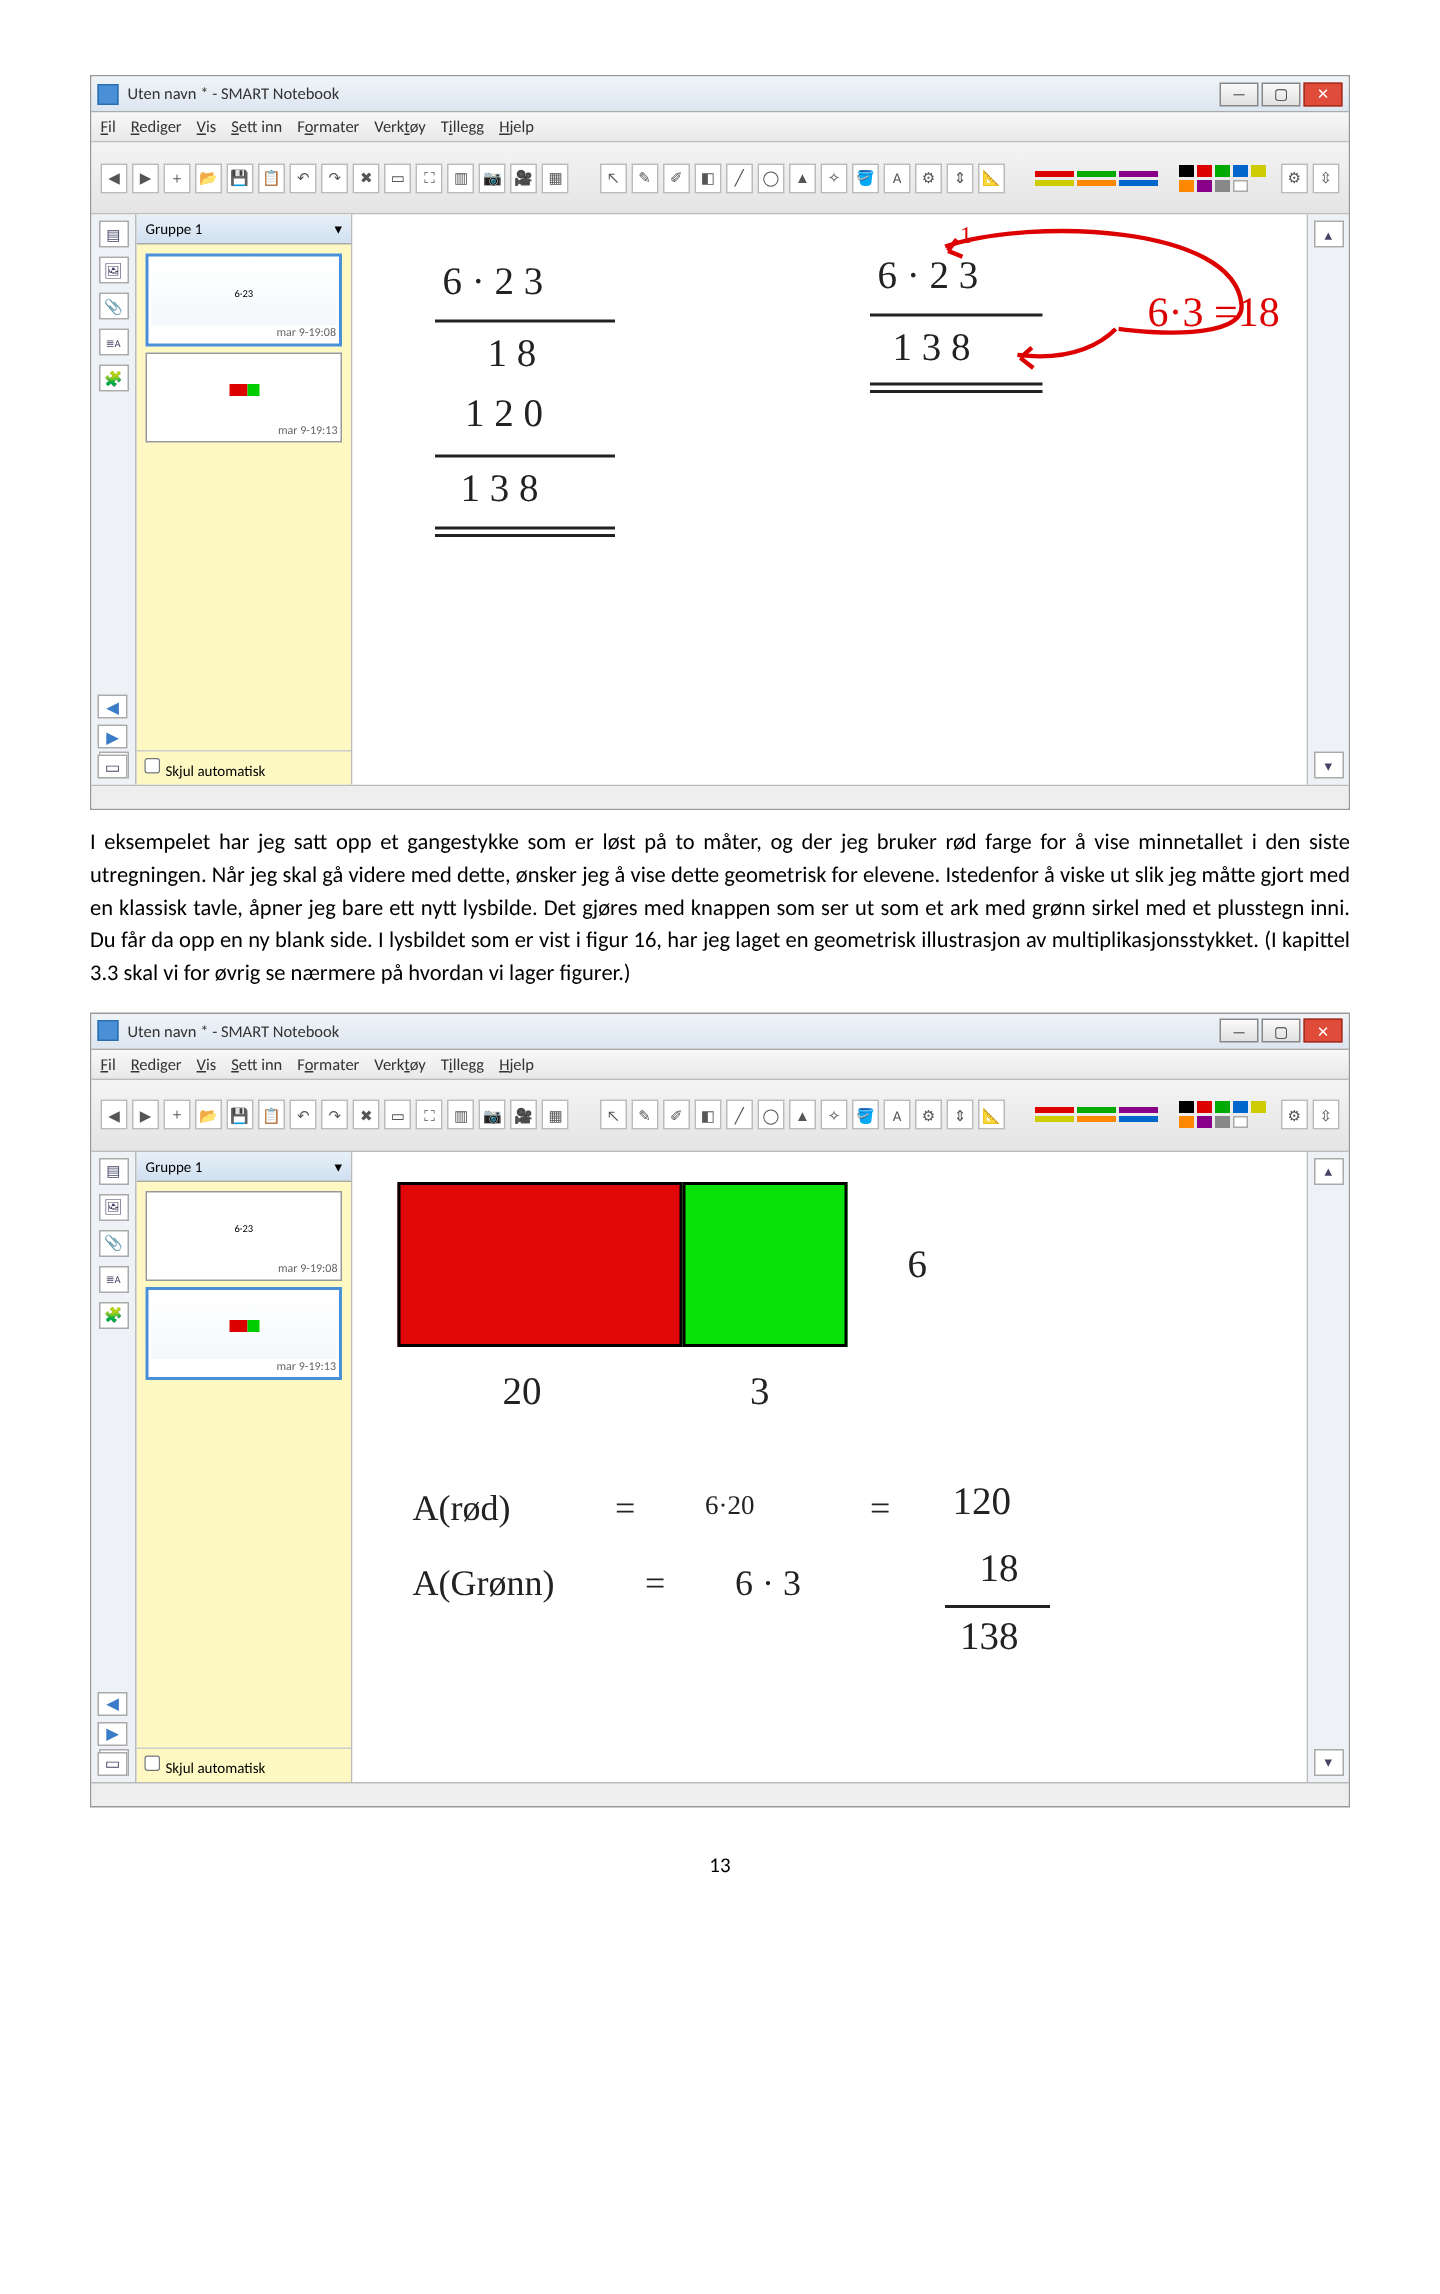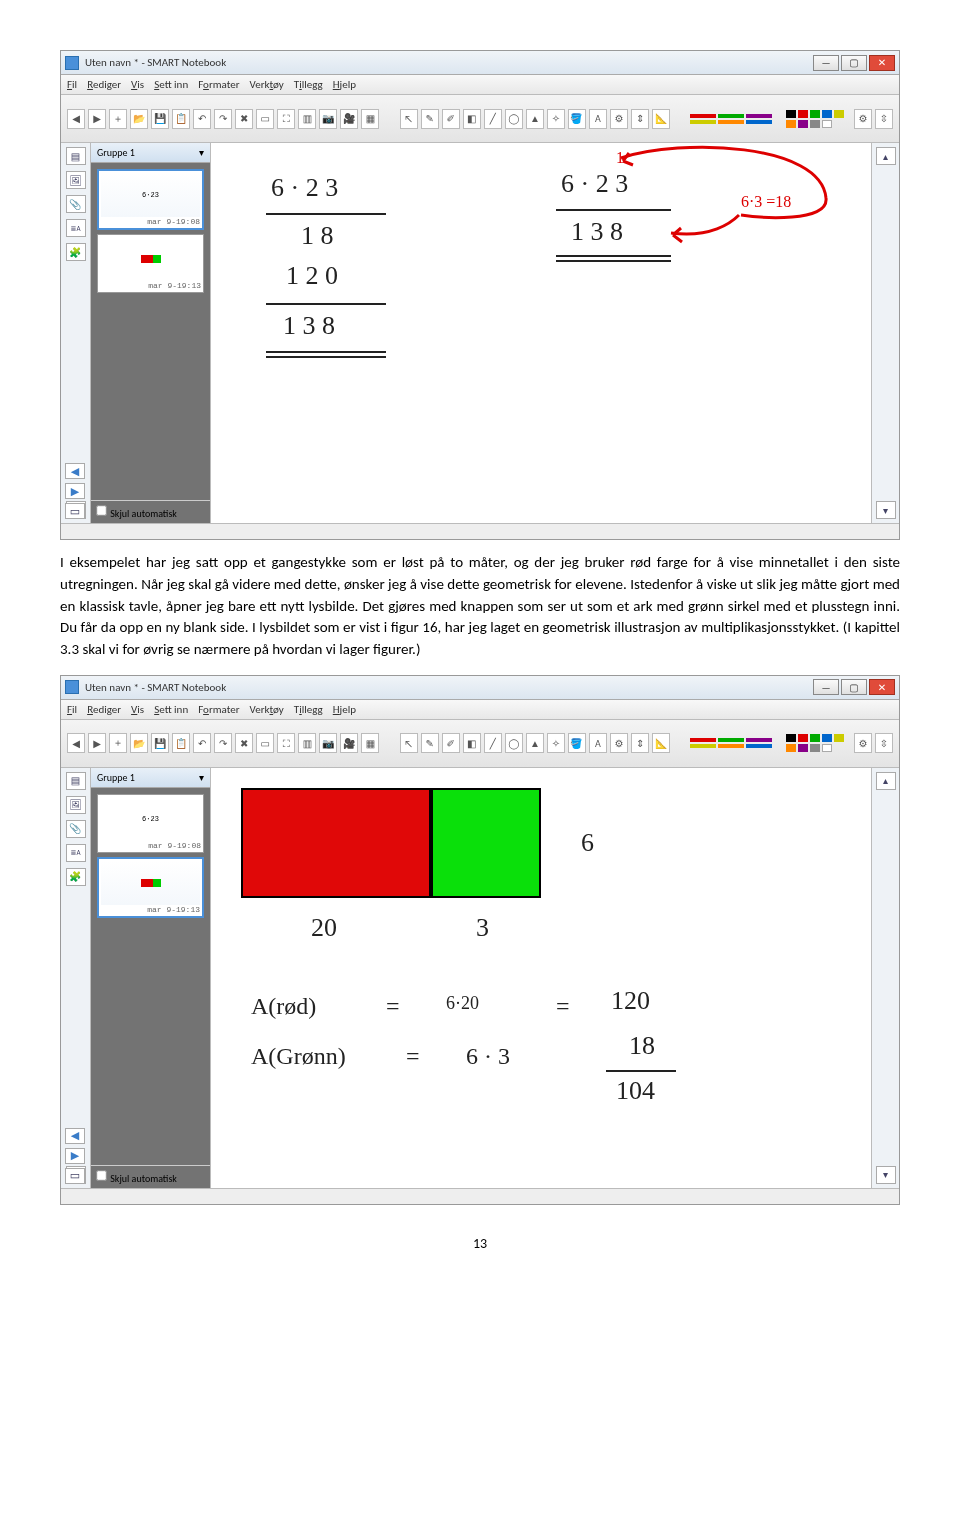--- a/index.html
+++ b/index.html
@@ -15,24 +15,24 @@
   .menubar { height: 20px; background: linear-gradient(#f8f8f8,#e8e8e8); border-bottom: 1px solid #bbb; display:flex; align-items:center; padding:0 6px; font-size: 11px; gap: 10px; }
   .menubar span { color:#333; }
   .menubar span u { text-decoration: underline; }
   .toolbar { height: 48px; background: linear-gradient(#f4f4f4,#e4e4e4); border-bottom: 1px solid #bbb; display:flex; align-items:center; padding:0 6px; gap:3px; }
   .tbtn { width: 20px; height: 20px; border: 1px solid #bbb; background:#fff; font-size:10px; display:flex; align-items:center; justify-content:center; color:#555;}
   .color-swatches { display:flex; gap:2px; flex-wrap:wrap; width:70px; }
   .color-swatches div { width:10px; height:8px; }
   .content { display:flex; height: 380px; }
   .leftbar { width: 30px; background:#eef2f6; border-right:1px solid #bbb; display:flex; flex-direction:column; gap:6px; padding:4px 0; align-items:center;}
   .leftbar .sbtn, .rightctrl .sbtn { width:20px; height:18px; border:1px solid #aaa; background:#fff; font-size:10px; display:flex; align-items:center; justify-content:center; color:#446;}
-  .sidebar { width: 120px; background:#737373; border-right:1px solid #bbb; display:flex; flex-direction:column; }
+  .sidebar { width: 144px; background:#fef9c3; border-right:1px solid #bbb; display:flex; flex-direction:column; }
   .sidebar-header { height: 20px; background: linear-gradient(#e8f0f8,#d0e0f0); border-bottom:1px solid #aaa; font-size:10px; padding:3px 6px; display:flex; justify-content:space-between;}
   .thumbs { flex:1; overflow:hidden; padding:6px; }
-  .thumb { border:1px solid #999; margin-bottom:4px; padding:2px; background:#fff;font-family:Liberation Mono, monospace; }
+  .thumb { border:1px solid #999; margin-bottom:4px; padding:2px; background:#fff; }
   .thumb.active { border:2px solid #4a90d9; }
   .thumb-inner { height: 44px; background: #fff; font-size:7px; display:flex; align-items:center; justify-content:center; }
   .thumb-label { font-size:8px; color:#666; text-align:right; }
   .hide-auto { font-size:10px; padding:3px 4px; border-top:1px solid #ccc;}
   .hide-auto input[type=checkbox] { transform: scale(0.8); }
   .canvas { flex:1; background:#fff; position:relative; }
   .rightctrl { width: 28px; background:#eef2f6; border-left:1px solid #bbb; display:flex; flex-direction:column; align-items:center; padding:4px 0; gap:6px;}
   .scrollbar-h { height: 16px; background:#eee; border-top:1px solid #bbb; }
   .fig-caption { font-style: italic; margin-bottom: 14px; }
   .body-text { line-height: 1.45; text-align: justify; margin-bottom: 14px; }
@@ -178,21 +178,21 @@
       <div class="hw" style="top:168px; left:72px;">1 3 8</div>
       <div style="position:absolute; top:208px; left:55px; width:120px; border-top:2px solid #222;"></div>
       <div style="position:absolute; top:213px; left:55px; width:120px; border-top:2px solid #222;"></div>
 
       <div class="hw" style="top:6px; left:405px; font-size:16px; color:#d00;">1</div>
       <div class="hw" style="top:26px; left:350px;">6 · 2 3</div>
       <div style="position:absolute; top:66px; left:345px; width:115px; border-top:2px solid #222;"></div>
       <div class="hw" style="top:74px; left:360px;">1 3 8</div>
       <div style="position:absolute; top:112px; left:345px; width:115px; border-top:2px solid #222;"></div>
       <div style="position:absolute; top:117px; left:345px; width:115px; border-top:2px solid #222;"></div>
-      <div class="hw" style="top:50px; left:530px; font-size:16px; color:#d00;">6·3 =18</div>
+      <div class="hw" style="top:50px; left:530px; font-size:28px; color:#d00;">6·3 =18</div>
 
       <svg class="annot" viewBox="0 0 660 380">
         <path d="M 410 15 C 470 -5, 610 0, 615 55 C 618 80, 550 75, 530 72" stroke="#d00" stroke-width="3" fill="none"></path>
         <path d="M 412 18 l 6 -8 M 412 18 l 10 4" stroke="#d00" stroke-width="3" fill="none"></path>
         <path d="M 460 90 C 500 95, 520 80, 528 72" stroke="#d00" stroke-width="3" fill="none"></path>
         <path d="M 462 92 l 8 -7 M 462 92 l 9 7" stroke="#d00" stroke-width="3" fill="none"></path>
       </svg>
     </div>
     <div class="rightctrl">
       <div class="sbtn">▴</div>
@@ -334,21 +334,21 @@
       <div class="hw" style="top:225px; left:175px; font-size:24px">=</div>
       <div class="hw" style="top:225px; left:235px; font-size:18px">6·20</div>
       <div class="hw" style="top:225px; left:345px; font-size:24px">=</div>
       <div class="hw" style="top:218px; left:400px; font-size:26px">120</div>
 
       <div class="hw" style="top:275px; left:40px; font-size:24px">A(Grønn)</div>
       <div class="hw" style="top:275px; left:195px; font-size:24px">=</div>
       <div class="hw" style="top:275px; left:255px; font-size:24px">6 · 3</div>
       <div class="hw" style="top:263px; left:418px; font-size:26px">18</div>
       <div style="position:absolute; top:302px; left:395px; width:70px; border-top:2px solid #222;"></div>
-      <div class="hw" style="top:308px; left:405px; font-size:26px">104</div>
+      <div class="hw" style="top:308px; left:405px; font-size:26px">138</div>
     </div>
     <div class="rightctrl">
       <div class="sbtn">▴</div>
       <div style="flex:1"></div>
       <div class="sbtn">▾</div>
     </div>
   </div>
   <div class="scrollbar-h"></div>
 </div>
 

